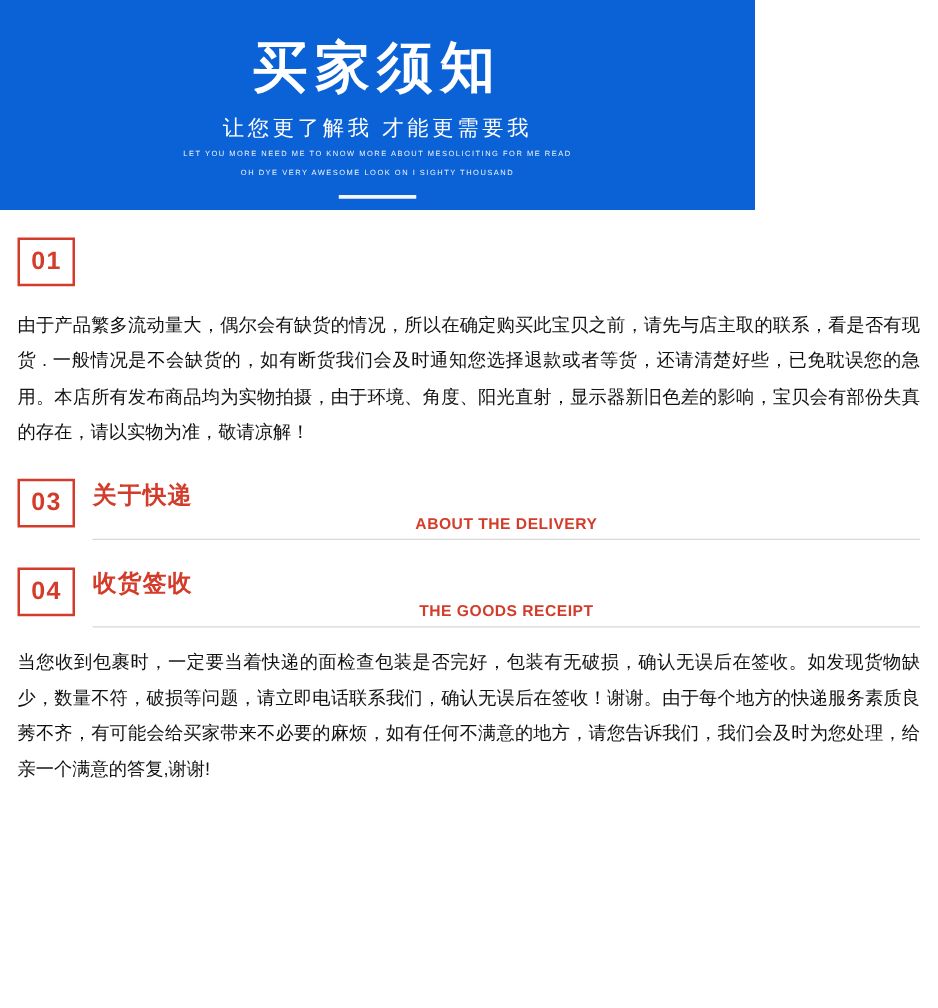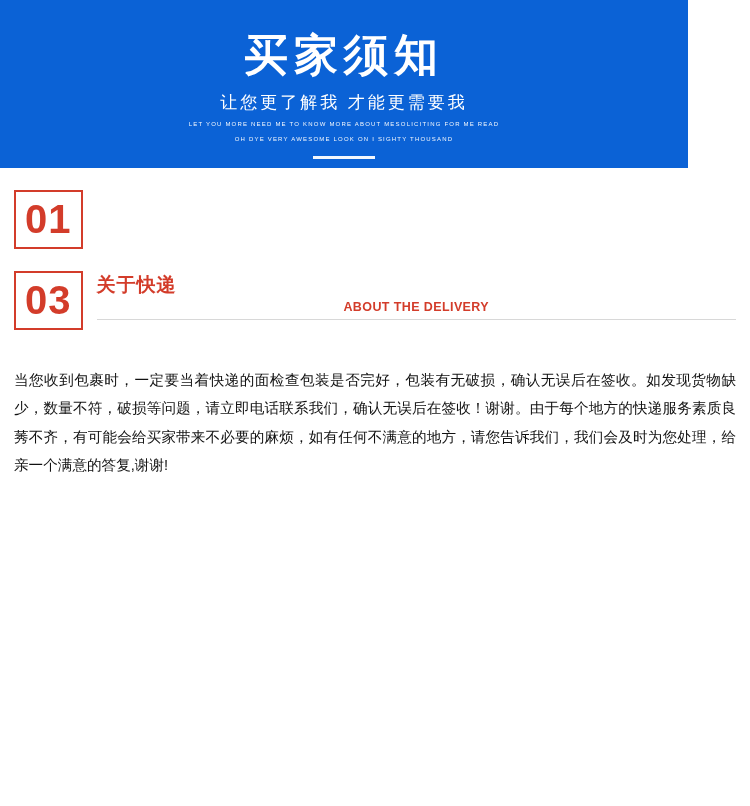--- a/index.html
+++ b/index.html
@@ -10,21 +10,21 @@
     width: 750px;
     height: 806px;
     background: #ffffff;
     font-family: "Liberation Sans", sans-serif;
     color: #1a1a1a;
     overflow: hidden;
   }
 
   
   .banner {
-    width: 688px;
+    width: 604px;
     height: 168px;
     background: #0b62d6;
     position: relative;
     display: flex;
     flex-direction: column;
     align-items: center;
     justify-content: flex-start;
     box-sizing: border-box;
     padding-top: 30px;
   }
@@ -67,21 +67,21 @@
   .section {
     padding-top: 22px;
   }
   .sec-head {
     display: flex;
     align-items: flex-start;
   }
   .num-box {
     border: 2px solid #d33c2a;
     color: #d33c2a;
-    font-size: 40px;
+    font-size: 20px;
     font-weight: bold;
     line-height: 1;
     padding: 7px 9px 8px 9px;
     display: inline-block;
     letter-spacing: 1px;
     font-family: "Liberation Sans", sans-serif;
   }
   .head-text {
     margin-left: 14px;
     padding-top: 2px;
@@ -129,31 +129,40 @@
   <div class="banner-sub-en">OH DYE VERY AWESOME LOOK ON I SIGHTY THOUSAND</div>
   <div class="banner-rule"></div>
 </div>
 
 <div class="content">
 
   <div class="section s1">
     <div class="sec-head">
       <span class="num-box">01</span>
     </div>
+    <div class="body-text">由于产品繁多流动量大，偶尔会有缺货的情况，所以在确定购买此宝贝之前，请先与店主取的联系，看是否有现货 . 一般情况是不会缺货的，如有断货我们会及时通知您选择退款或者等货，还请清楚好些，已免耽误您的急用。本店所有发布商品均为实物拍摄，由于环境、角度、阳光直射，显示器新旧色差的影响，宝贝会有部份失真的存在，请以实物为准，敬请凉解！</div>
   </div>
 
 
   <div class="section s3">
     <div class="sec-head">
       <span class="num-box">03</span>
       <span class="head-text">
         <span class="head-cn">关于快递</span>
         <span class="head-en" style="display:block">ABOUT THE DELIVERY</span>
         <span class="head-line" style="display:block"></span>
       </span>
     </div>
   </div>
 
   <div class="section s4">
+    <div class="sec-head">
+      <span class="num-box">04</span>
+      <span class="head-text">
+        <span class="head-cn">收货签收</span>
+        <span class="head-en" style="display:block">THE GOODS RECEIPT</span>
+        <span class="head-line" style="display:block"></span>
+      </span>
+    </div>
     <div class="body-text">当您收到包裹时，一定要当着快递的面检查包装是否完好，包装有无破损，确认无误后在签收。如发现货物缺少，数量不符，破损等问题，请立即电话联系我们，确认无误后在签收！谢谢。由于每个地方的快递服务素质良莠不齐，有可能会给买家带来不必要的麻烦，如有任何不满意的地方，请您告诉我们，我们会及时为您处理，给亲一个满意的答复,谢谢!</div>
   </div>
 
 </div>
 
 </body></html>

